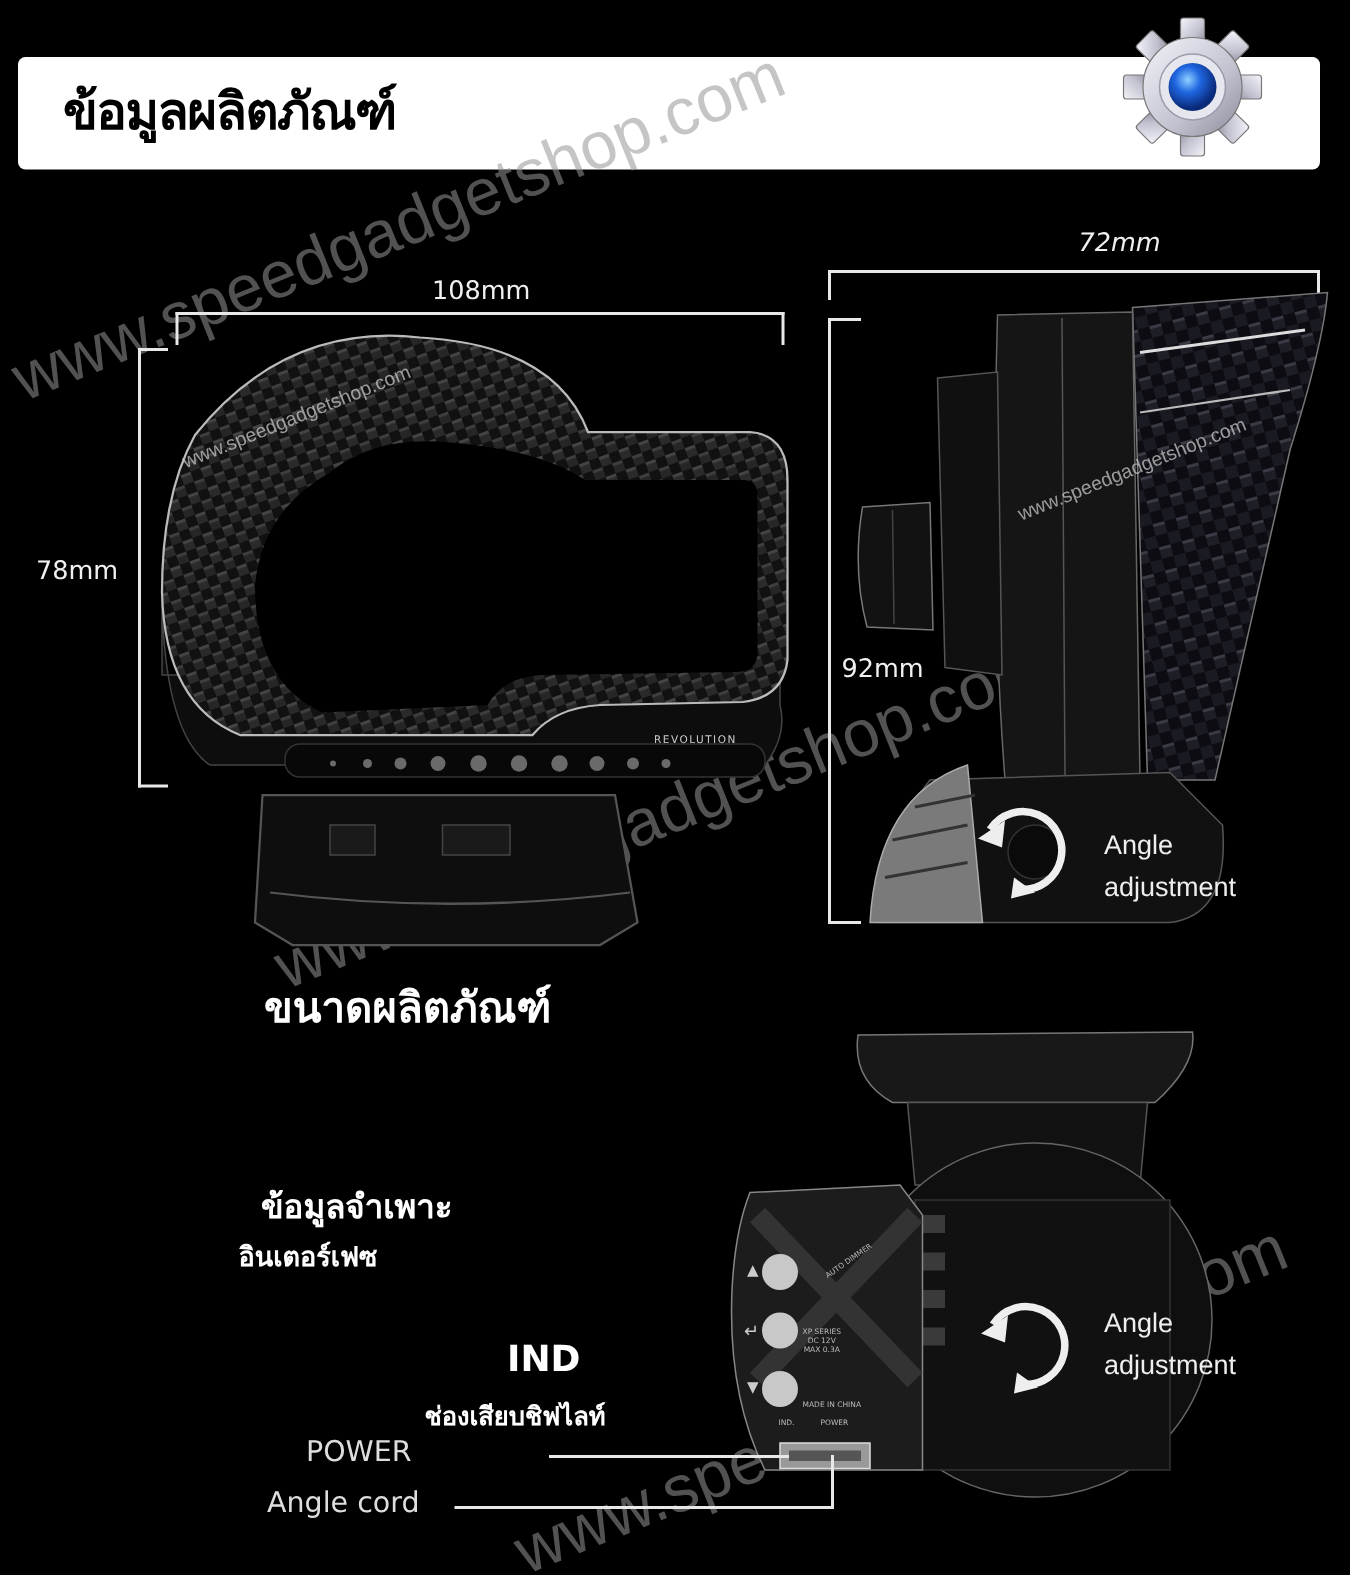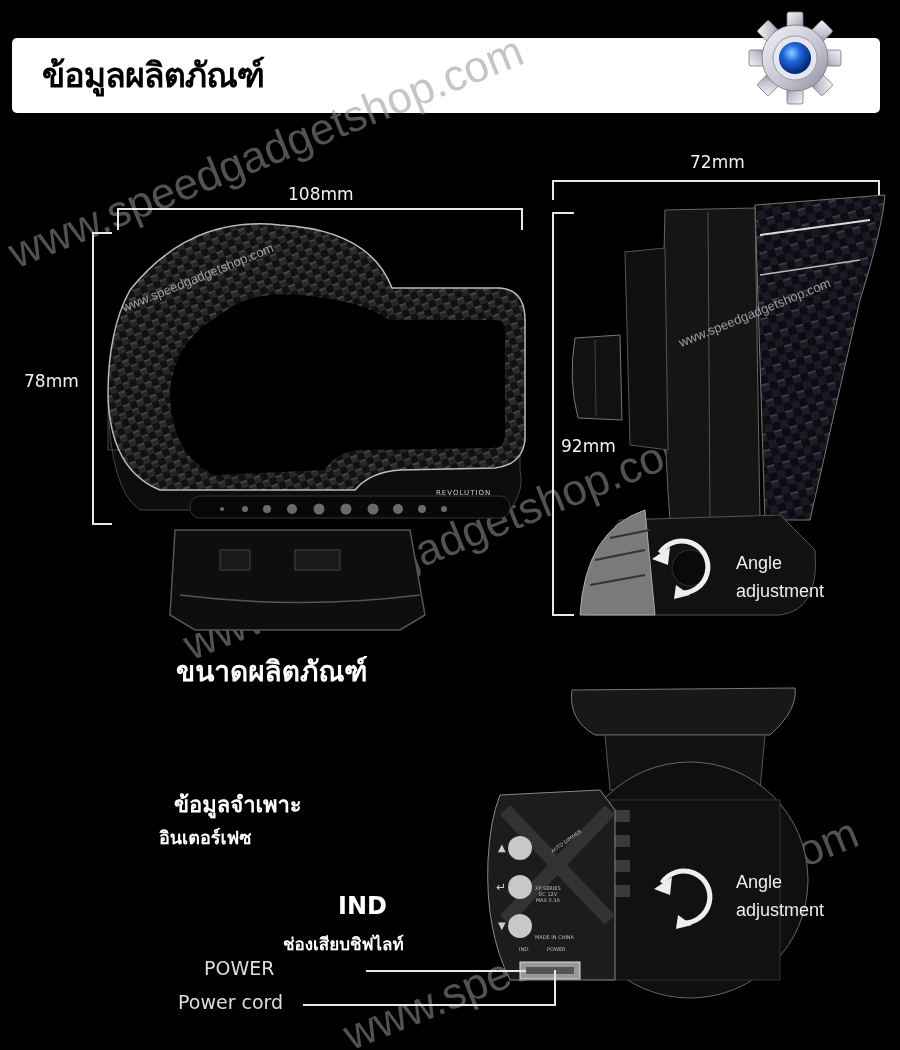--- a/index.html
+++ b/index.html
@@ -120,21 +120,21 @@
       <circle cx="273" cy="289" r="5.5"></circle>
       <circle cx="298" cy="289" r="5"></circle>
       <circle cx="322" cy="289" r="4"></circle>
       <circle cx="344" cy="289" r="3"></circle>
     </g>
   </svg>
 </div>
 <div style="position:absolute; left:404px; top:489px; font-family:'DejaVu Sans',sans-serif; font-size:7px; letter-spacing:1px; color:#ccc;padding-left:32px;">REVOLUTION</div>
 <div class="wm" style="left:125px; top:300px; font-size:13px; color:rgba(200,200,200,0.75); transform:rotate(-22deg);">www.speedgadgetshop.com</div>
 
-<div class="dim-label" style="left:690px; top:152px;">72mm</div>
+<div class="dim-label" style="left:719px; top:152px;font-style:italic;">72mm</div>
 <div class="dim-line" style="left:552px; top:180px; width:328px; height:2px;"></div>
 <div class="dim-line" style="left:552px; top:180px; width:2px; height:20px;"></div>
 <div class="dim-line" style="left:878px; top:180px; width:2px; height:20px;"></div>
 
 <div class="dim-line" style="left:552px; top:212px; width:2px; height:404px;"></div>
 <div class="dim-line" style="left:552px; top:212px; width:22px; height:2px;"></div>
 <div class="dim-line" style="left:552px; top:614px; width:22px; height:2px;"></div>
 <div class="dim-label" style="left:561px; top:436px;">92mm</div>
 
 <div style="position:absolute; left:560px; top:190px; width:330px; height:430px;">
@@ -233,17 +233,17 @@
   </svg>
 </div>
 <div class="angle-label" style="left:736px; top:868px;">
   <div>Angle</div>
   <div>adjustment</div>
 </div>
 
 <div class="th-label" style="left:338px; top:892px; font-size:24px; font-family:'DejaVu Sans',sans-serif;">IND</div>
 <div class="th-label" style="left:283px; top:930px; font-size:17px;">ช่องเสียบชิฟไลท์</div>
 <div class="port-label" style="left:204px; top:957px;">POWER</div>
-<div class="port-label" style="left:178px; top:991px;">Power cord</div>
+<div class="port-label" style="left:178px; top:991px;">Angle cord</div>
 
 <div class="dim-line" style="left:366px; top:970px; width:160px; height:2px;"></div>
 <div class="dim-line" style="left:303px; top:1004px; width:253px; height:2px;"></div>
 <div class="dim-line" style="left:554px; top:970px; width:2px; height:36px;"></div>
 
 </body></html>

